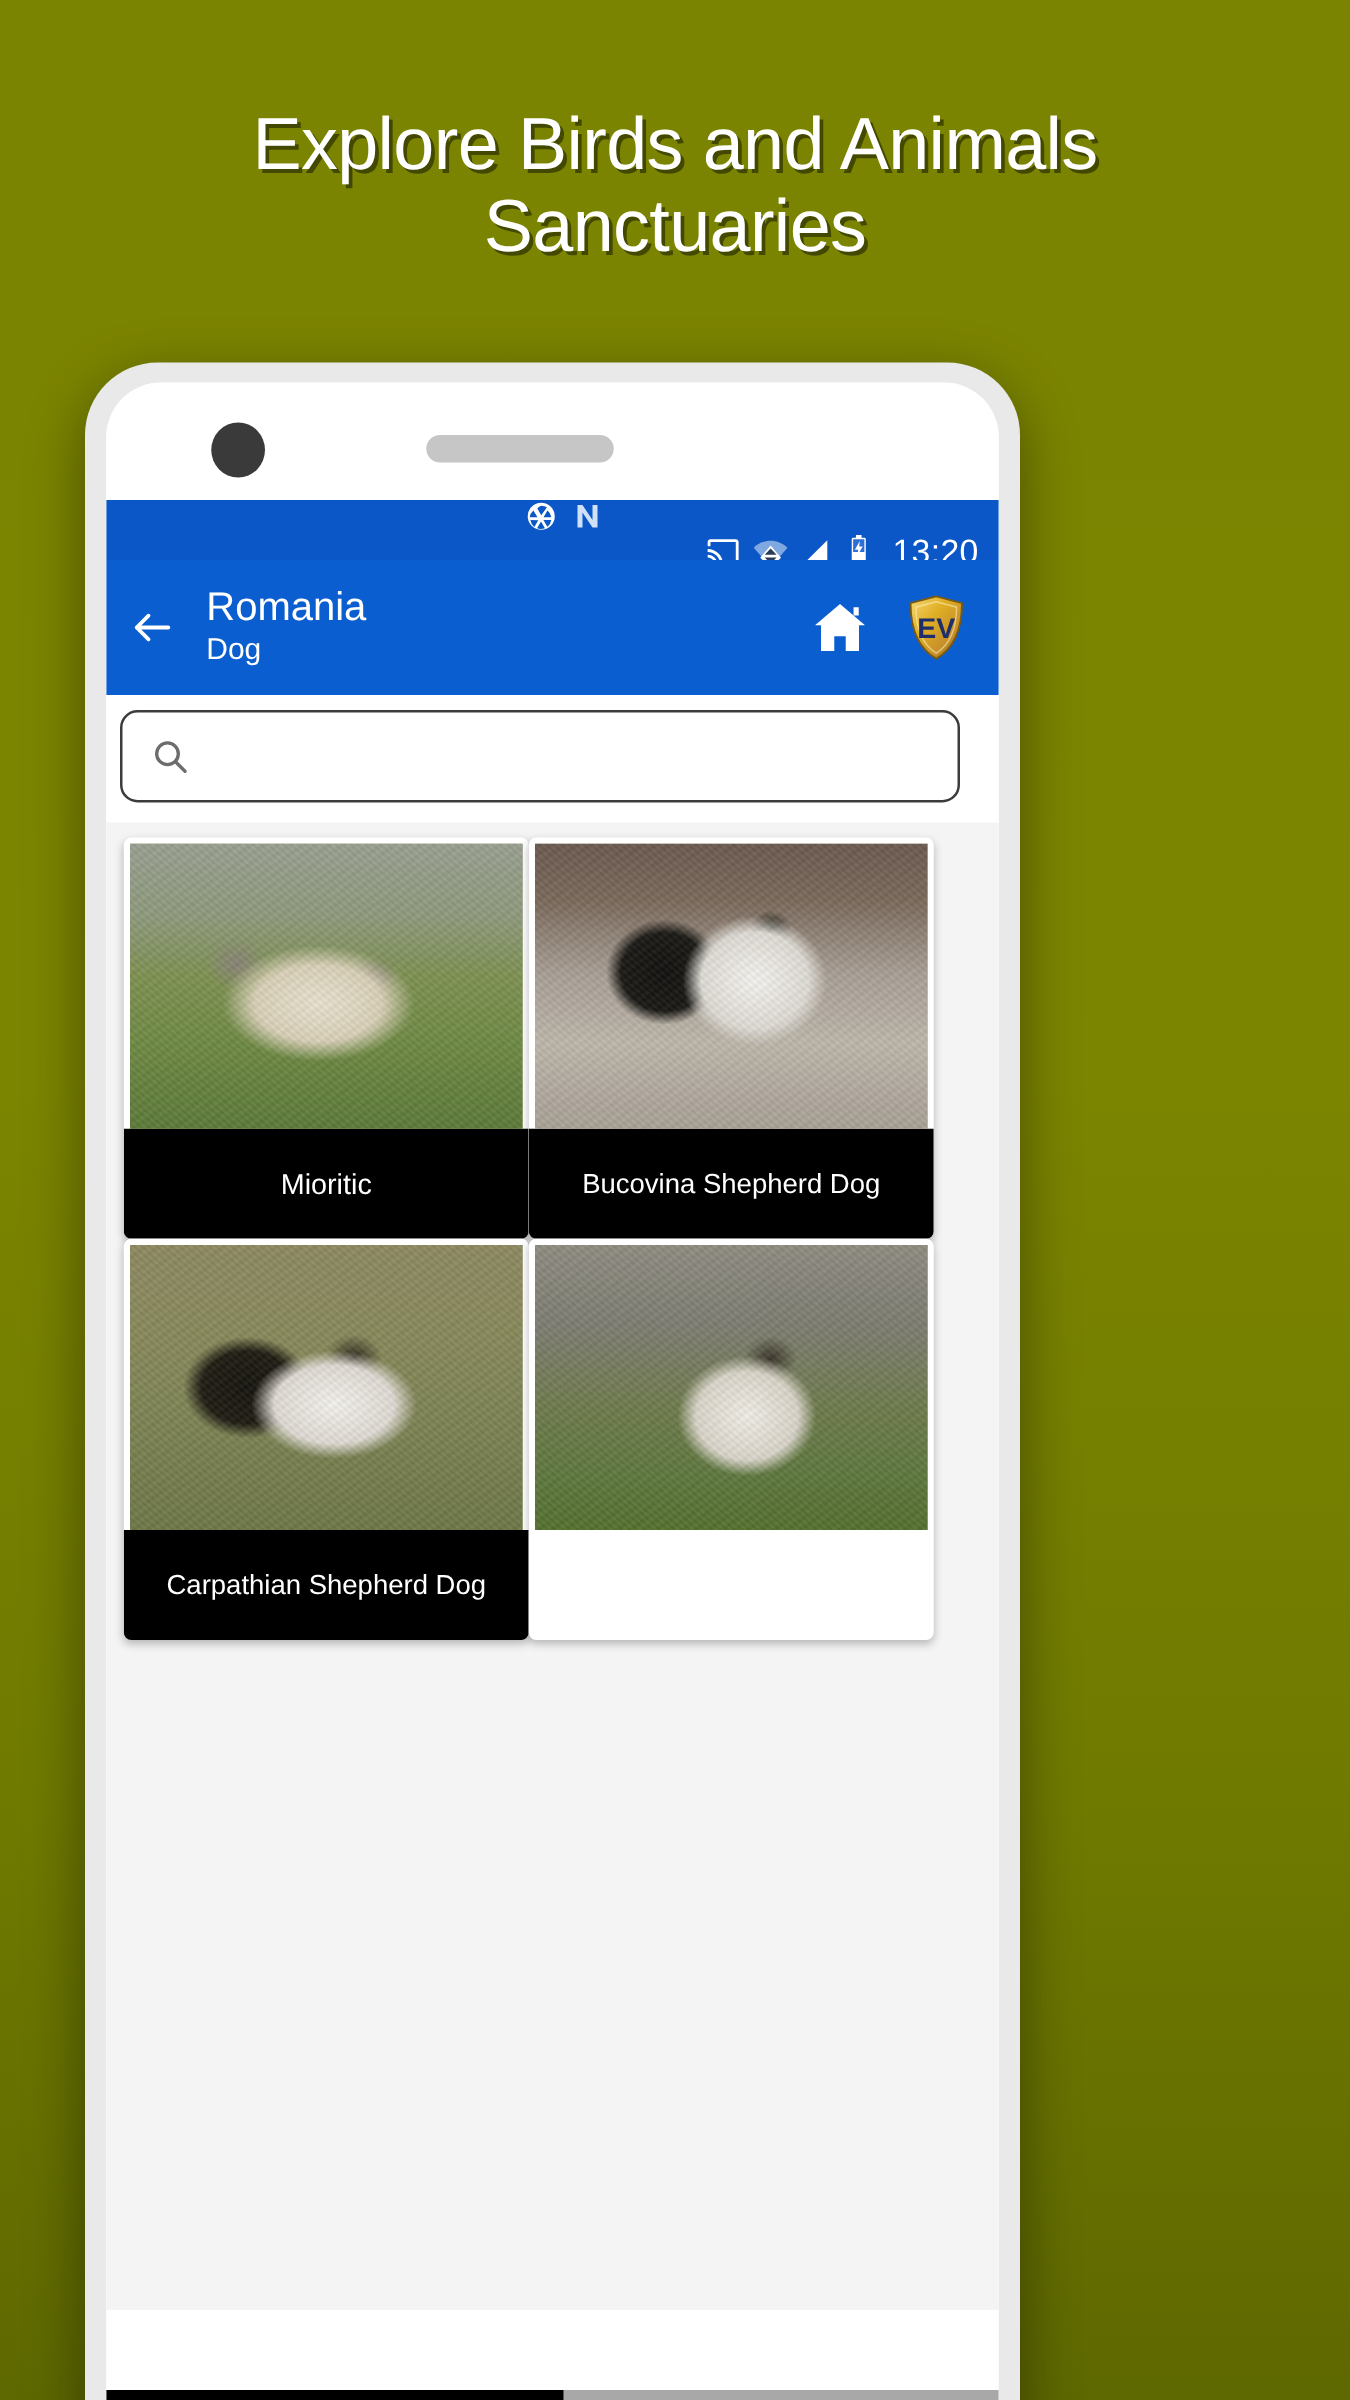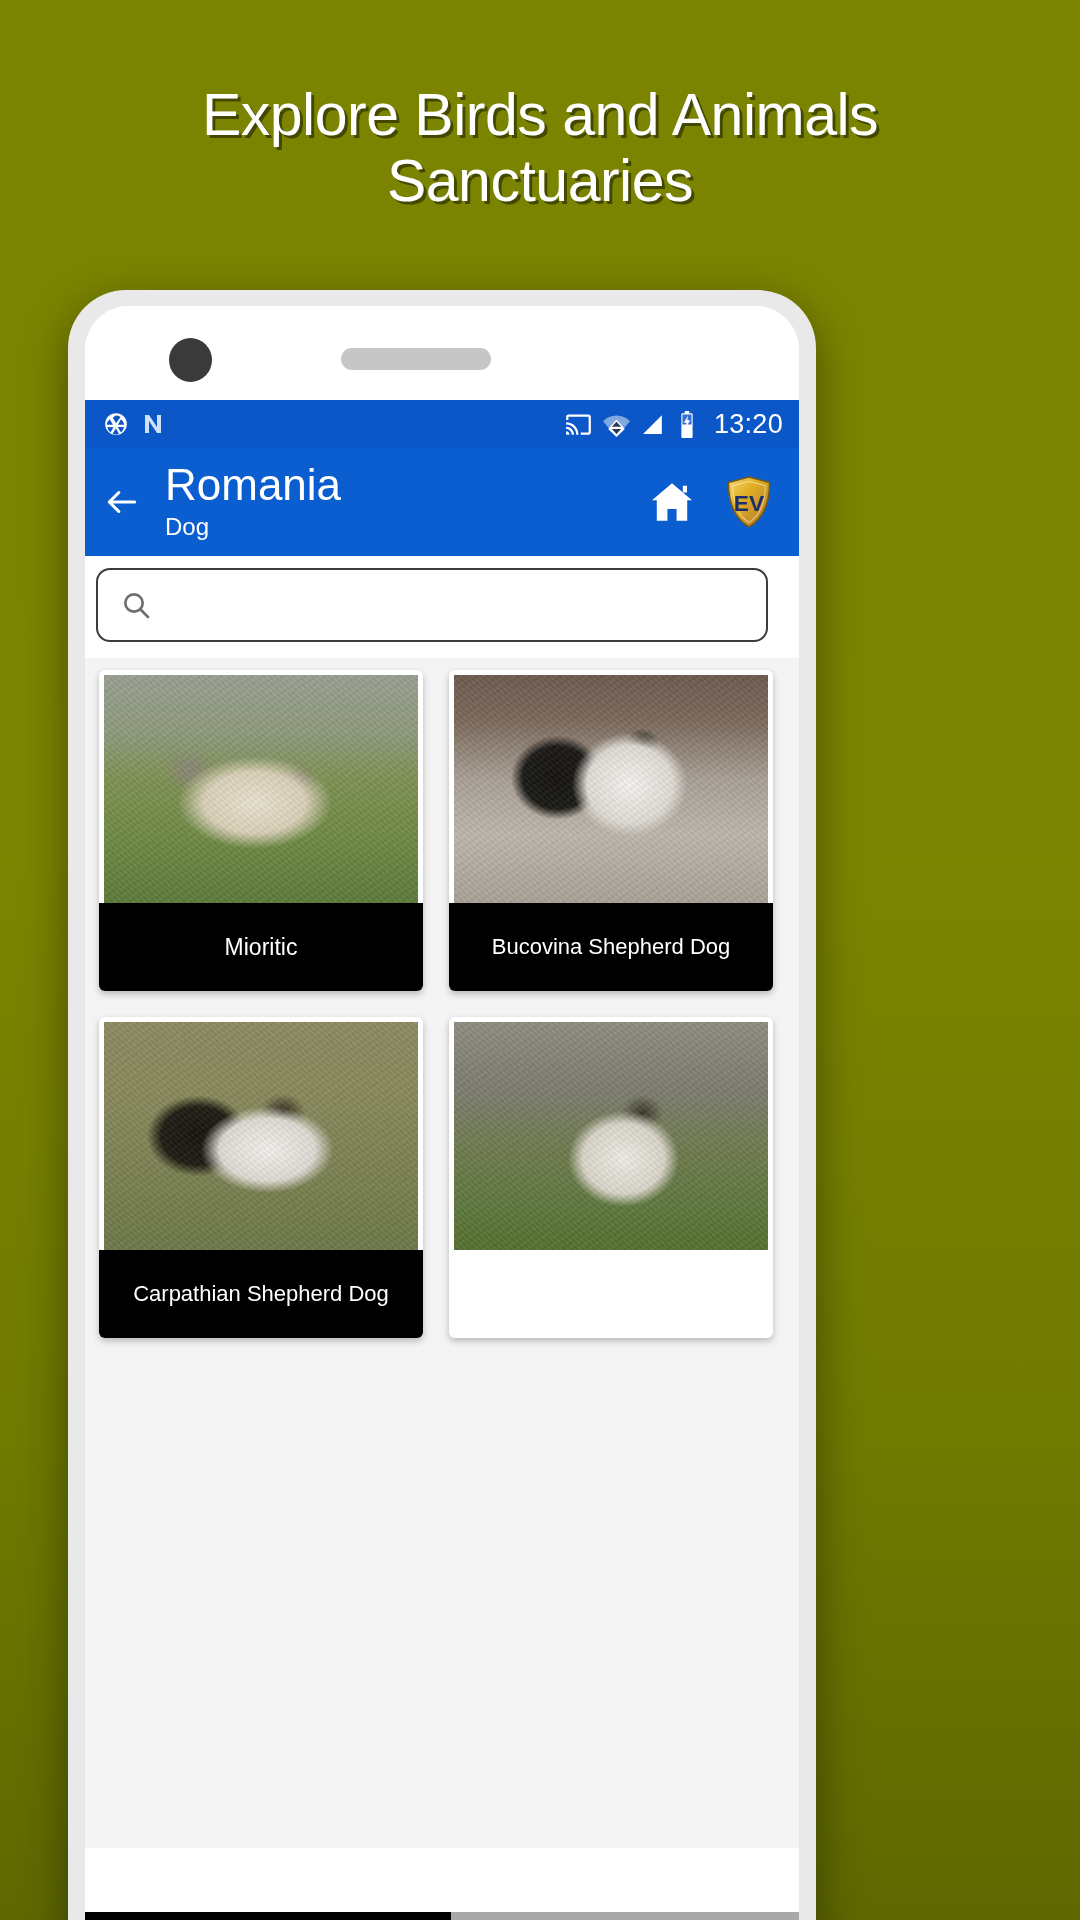--- a/index.html
+++ b/index.html
@@ -44,36 +44,36 @@
   }
   .speaker{
     position:absolute;left:256px;top:42px;width:150px;height:22px;
     border-radius:11px;background:#c6c6c6;
   }
 
   
   .statusbar{
     position:absolute;left:0;top:94px;width:714px;height:48px;
     background:#0b57c7;
-    display:flex;align-items:center;
+    display:flex;align-items:center;flex-direction:column;
   }
   .sb-left{display:flex;align-items:center;gap:12px;padding-left:18px;}
   .sb-right{margin-left:auto;display:flex;align-items:center;gap:11px;padding-right:16px;}
   .sb-clock{color:#fff;font-size:27px;font-weight:500;letter-spacing:.3px;margin-left:6px;}
   .ico{display:block;}
 
   
   .appbar{
     position:absolute;left:0;top:142px;width:714px;height:108px;
     background:#0b5ed0;
     display:flex;align-items:center;
   }
   .back-btn{width:74px;display:flex;align-items:center;justify-content:center;}
   .titles{display:flex;flex-direction:column;justify-content:center;margin-left:6px;}
-  .title-main{color:#fff;font-size:44px;line-height:1.06;font-weight:400;}
+  .title-main{color:#fff;font-size:32px;line-height:1.06;font-weight:400;}
   .title-sub{color:#fff;font-size:24px;line-height:1.25;font-weight:400;margin-top:3px;}
   .appbar-actions{margin-left:auto;display:flex;align-items:center;gap:28px;padding-right:26px;}
 
   
   .search-wrap{
     position:absolute;left:0;top:250px;width:714px;height:102px;background:#fff;
   }
   .search-box{
     position:absolute;left:11px;top:12px;width:672px;height:74px;
     box-sizing:border-box;
@@ -87,21 +87,21 @@
     margin-left:14px;width:560px;
   }
   .search-input::placeholder{color:#9a9a9a;}
 
   
   .content{
     position:absolute;left:0;top:352px;width:714px;height:1190px;
     background:#f4f4f4;overflow:hidden;
   }
   .grid{
-    display:flex;flex-wrap:wrap;gap:26px;padding:12px 14px 0 14px;
+    display:flex;flex-wrap:wrap;padding:12px 14px 0 14px;
   }
   .card{
     width:324px;background:#ffffff;border-radius:6px;
     box-shadow:0 3px 7px rgba(0,0,0,.25);
     overflow:hidden;
   }
   .card-photo{
     margin:5px 5px 0 5px;height:228px;
     background-size:cover;background-position:center;
     position:relative;overflow:hidden;

